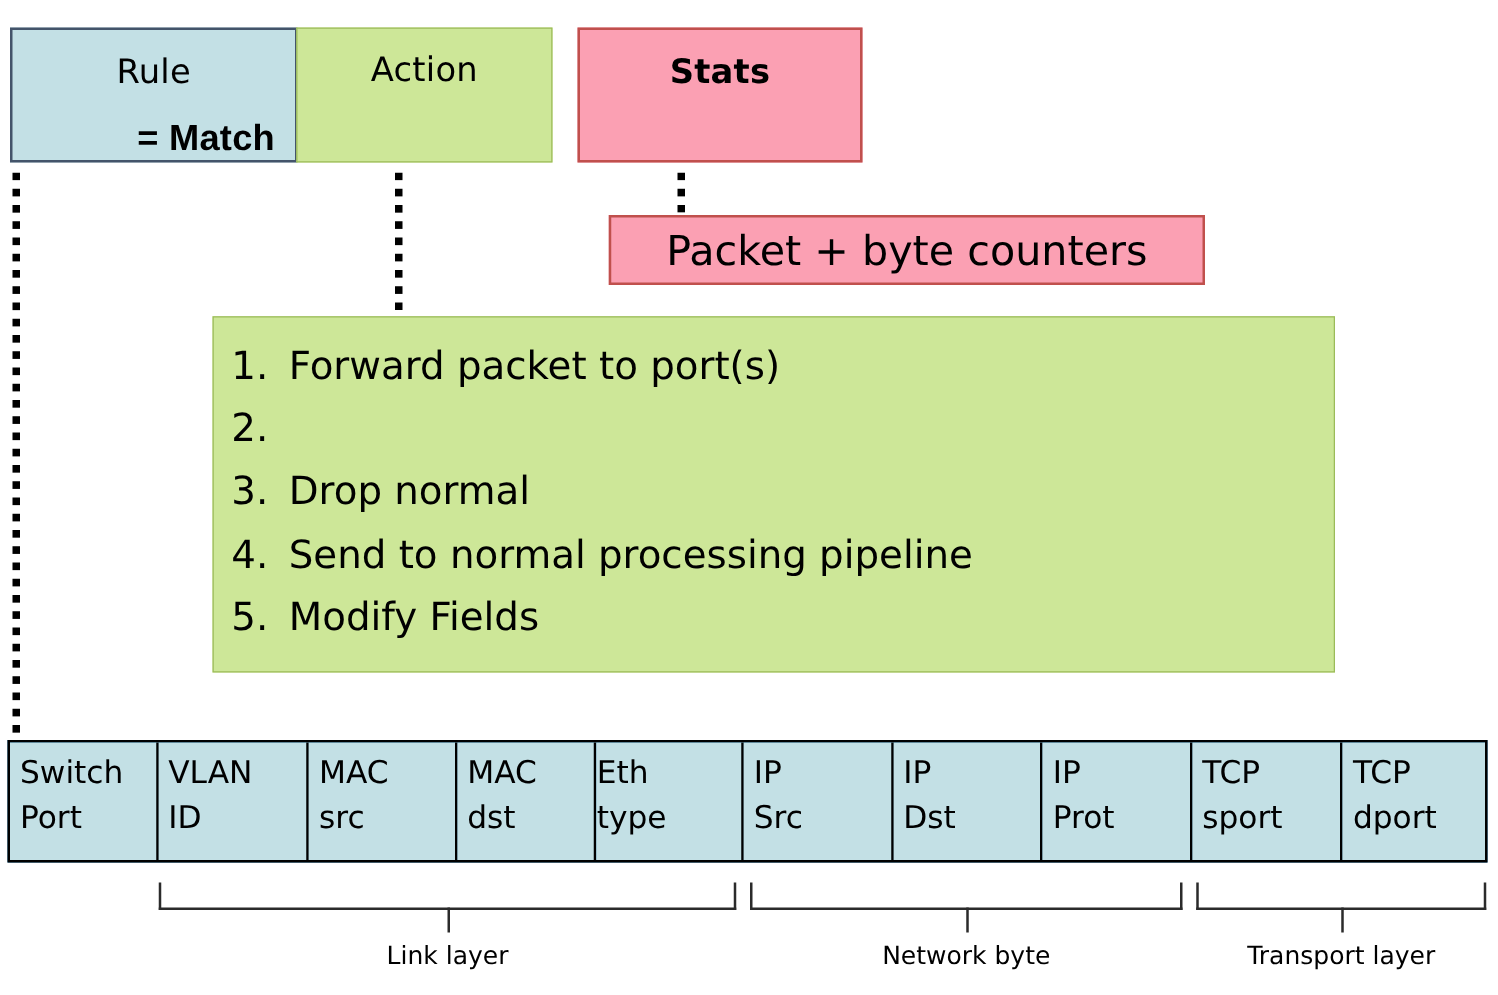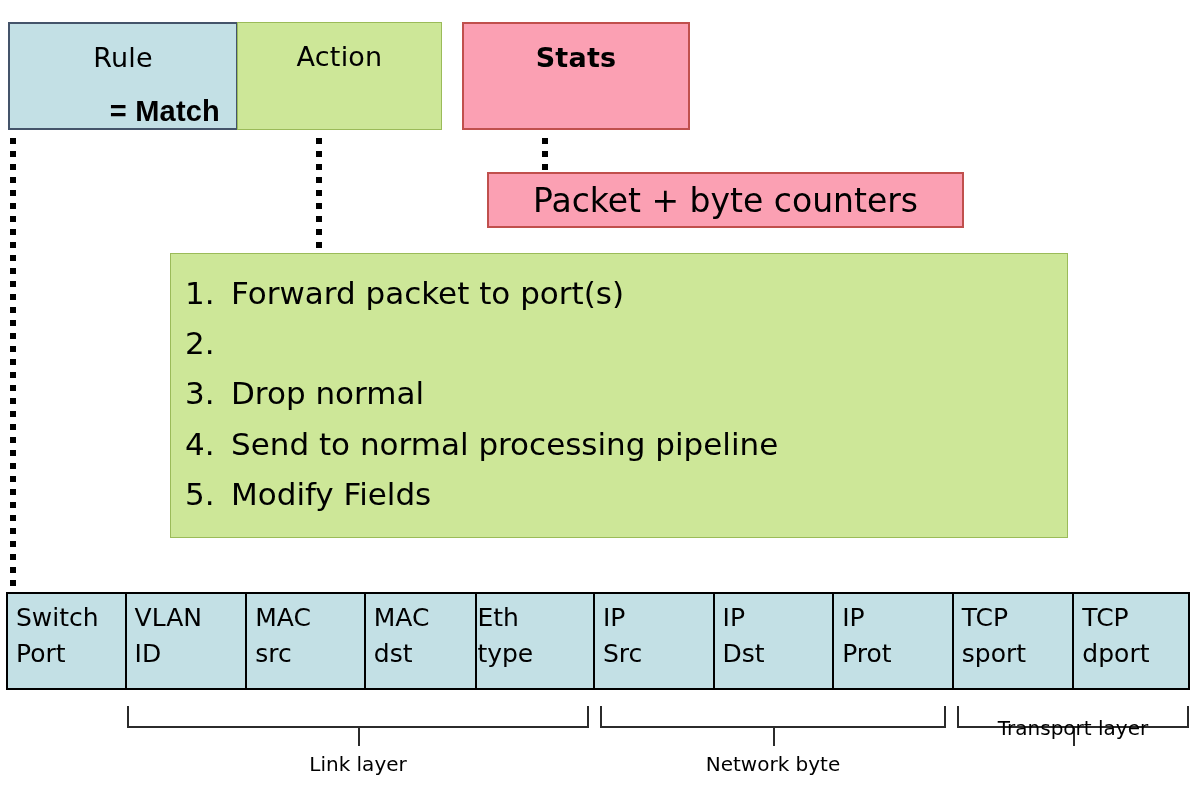--- a/index.html
+++ b/index.html
@@ -145,21 +145,21 @@
     position: absolute;
     text-align: center;
     font-size: 20px;
     white-space: nowrap;
   }
   #bracket-link      { left: 127px; top: 706px; width: 462px; }
   #bracket-network   { left: 600px; top: 706px; width: 346px; }
   #bracket-transport { left: 957px; top: 706px; width: 232px; }
   #label-link        { left: 127px; top: 752px; width: 462px; }
   #label-network     { left: 600px; top: 752px; width: 346px; }
-  #label-transport   { left: 950px; top: 716px; width: 246px; }
+  #label-transport   { left: 950px; top: 752px; width: 246px; }
 </style>
 </head>
 <body>
 
 <div id="canvas">
 
   <div class="hdr-box" id="rule-box">
     <span>Rule</span>
     <span id="match-label">= Match</span>
   </div>

